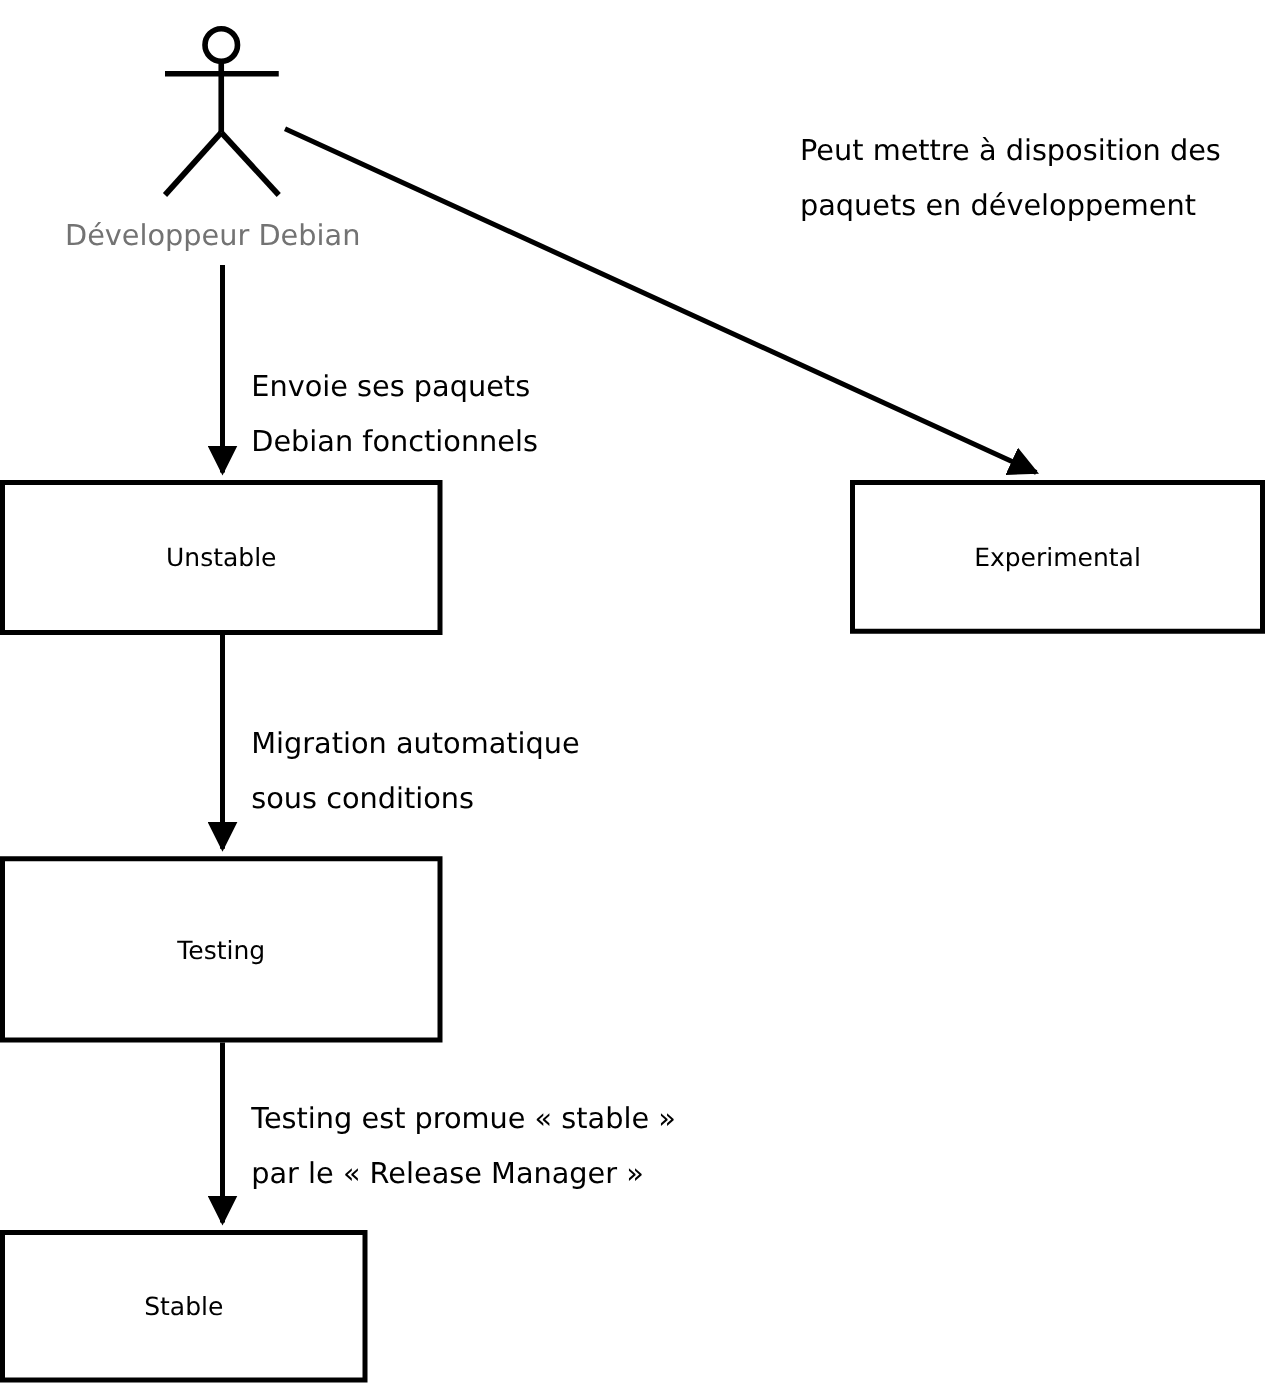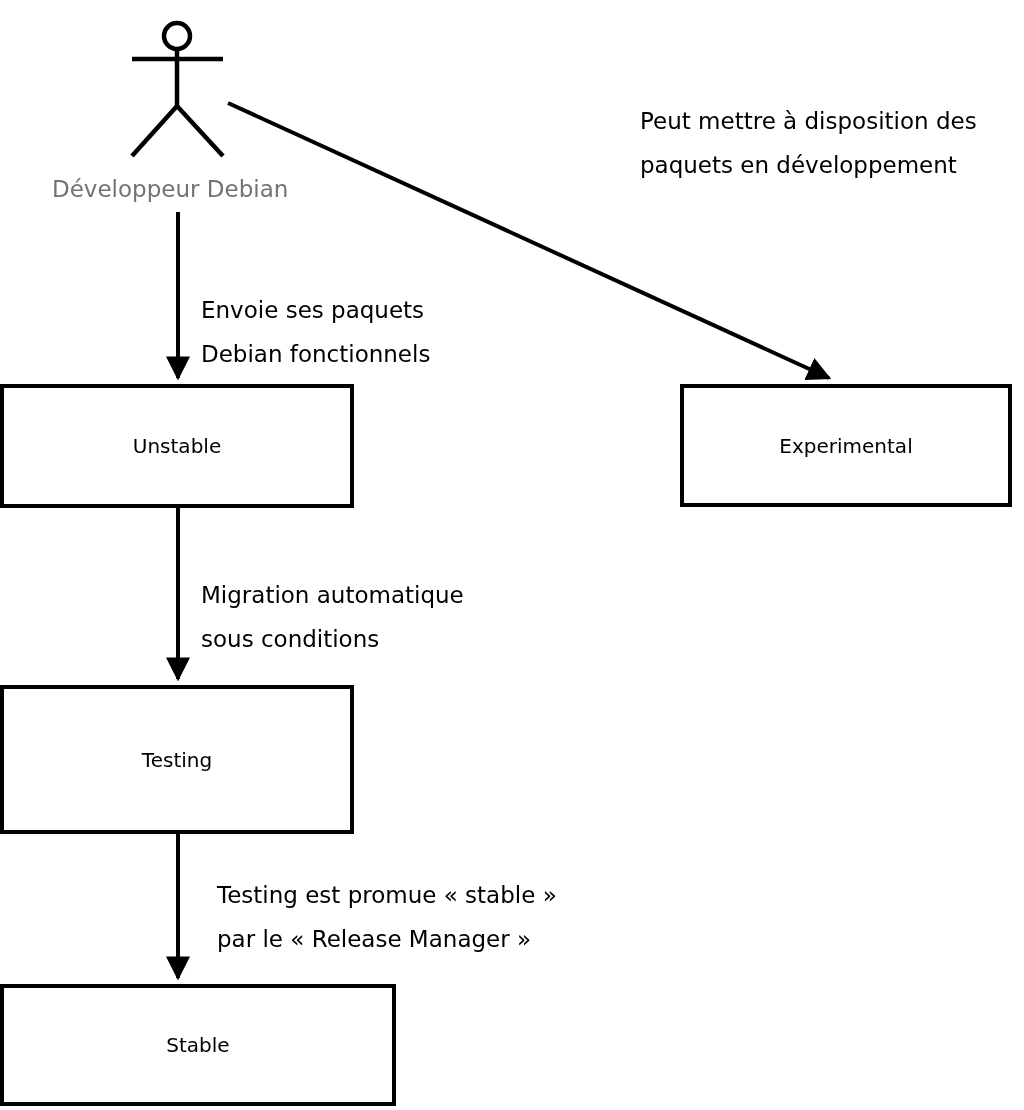--- a/index.html
+++ b/index.html
@@ -42,27 +42,27 @@
     border: 4px solid #000000;
     background: #ffffff;
     display: flex;
     align-items: center;
     justify-content: center;
     font-size: 20px;
   }
   #node-unstable     { left: 0px;   top: 384px; width: 354px; height: 124px; }
   #node-experimental { left: 668px; top: 384px; width: 332px; height: 123px; margin-left: 12px; }
   #node-testing      { left: 0px;   top: 685px; width: 354px; height: 149px; }
-  #node-stable       { left: 0px;   top: 984px; width: 396px; height: 122px; }
+  #node-stable       { left: 0px;   top: 984px; width: 294px; height: 122px; }
 
   #label-actor        { left: 52px;  top: 174px; }
   #label-experimental { left: 640px; top: 99px;  }
   #label-unstable     { left: 201px; top: 288px; }
   #label-testing      { left: 201px; top: 573px; }
-  #label-stable       { left: 201px; top: 873px; margin-left: 16px; }
+  #label-stable       { left: 201px; top: 873px; }
 </style>
 </head>
 <body>
 
 <div id="canvas">
 
   <svg id="lines" width="1024" height="1110" viewBox="0 0 1024 1110">
     <defs>
       <marker id="ah" viewBox="0 0 10 10" refX="9" refY="5" markerWidth="6" markerHeight="6" orient="auto">
         <path d="M 0 0 L 10 5 L 0 10 z" fill="#000000"></path>

